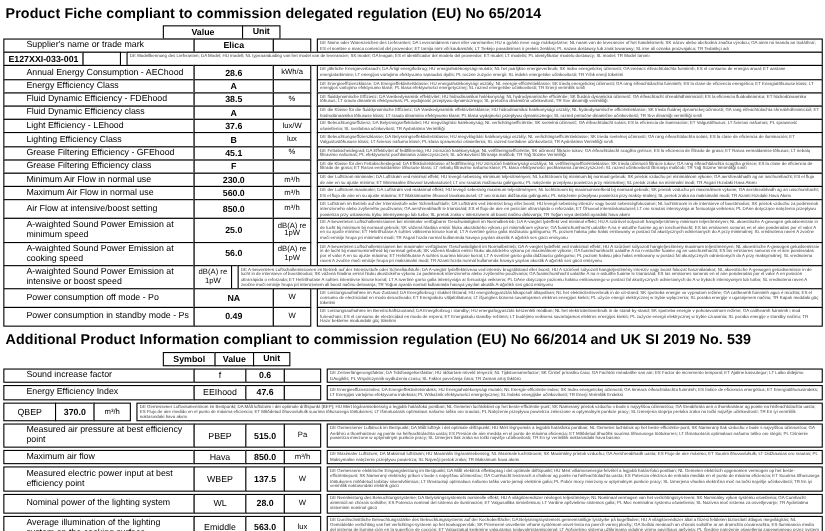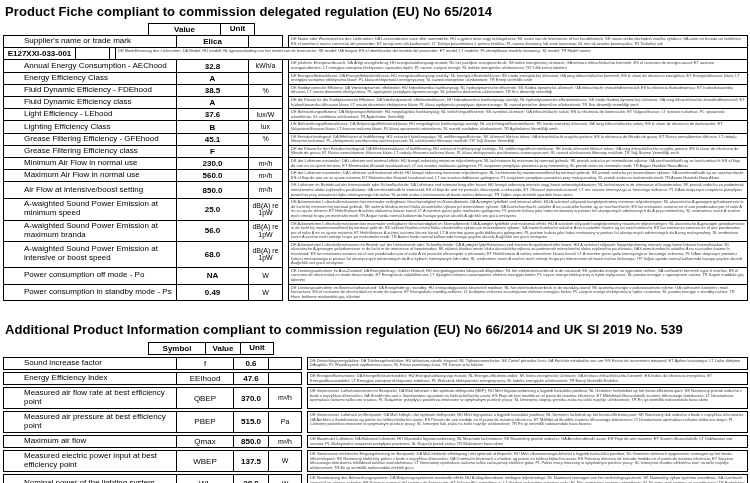--- a/index.html
+++ b/index.html
@@ -10,27 +10,27 @@
   .row{display:flex;align-items:stretch;min-height:13px;}
   .t1 .row + .row{margin-top:-1px;}
   .t2 .row{margin-top:2px;min-height:13px;}
   .t2 .row.hrow{margin-top:0;}
   .cell{border:1px solid #000;box-sizing:border-box;background:#fff;}
   .cell + .cell{margin-left:-1px;}
   .c-spacer{width:145px;border:none;background:transparent;}
   .c-label{width:174px;font-size:8px;line-height:1.12;padding:1px 3px 1px 20px;display:flex;align-items:center;}
   .c-value{width:73px;font-size:8px;font-weight:bold;display:flex;align-items:center;justify-content:center;text-align:center;padding:0 1px;}
   .c-unit{width:35px;font-size:7px;line-height:1.1;display:flex;align-items:center;justify-content:center;text-align:center;padding:0 1px;}
-  .c-symbol{width:58px;font-size:8px;display:flex;align-items:center;justify-content:center;text-align:center;}
+  .c-symbol{width:48px;font-size:8px;display:flex;align-items:center;justify-content:center;text-align:center;}
   .c-value2{width:36px;font-size:8px;font-weight:bold;display:flex;align-items:center;justify-content:center;text-align:center;}
   .c-unit2{width:34px;font-size:7px;line-height:1.1;display:flex;align-items:center;justify-content:center;text-align:center;}
   .c-desc{flex:1;margin-left:5px !important;font-size:4px;line-height:1.15;color:#3c3c3c;padding:1px 2px;overflow:hidden;}
   .hcell{font-weight:bold;font-size:8px;display:flex;align-items:center;justify-content:center;}
   .hrow .c-value,.hrow .c-unit,.hrow .c-symbol,.hrow .c-value2,.hrow .c-unit2{font-weight:bold;font-size:8px;}
-  .t2-title{margin-top:22px;}
+  .t2-title{margin-top:5px;}
 </style>
 </head>
 <body>
 
 <div class="doc">
   <div class="sec-title">Product Fiche compliant to commission delegated regulation (EU) No 65/2014</div>
   <div class="tbl t1">
       <div class="row hrow">
         <div class="c-spacer"></div>
         <div class="cell hcell c-value">Value</div>
@@ -42,21 +42,21 @@
         <div class="cell c-unit"></div>
         <div class="cell c-desc">DE Name oder Warenzeichen des Lieferanten; DA Leverandørens navn eller varemærke; HU a gyártó neve vagy márkajelzése; NL naam van de leverancier of het handelsmerk; SK názov alebo obchodná značka výrobcu; GA ainm nó branda an tsoláthraí; ES el nombre o marca comercial del proveedor; ET tarnija nimi või kaubamärk; LT Tiekėjo pavadinimas ir prekės ženklas; PL nazwa dostawcy lub znak towarowy; SL ime ali oznaka proizvajalca; TR Tedarikçi adı</div>
       </div>
       <div class="row">
         <div class="cell c-value">E127XXI-033-001</div>
         <div class="cell c-unit"></div>
         <div class="cell c-desc">DE Modellkennung des Lieferanten; DA Model; HU modell; NL typeaanduiding van het model van de leverancier; SK model; GA leagan; ES el identificador del modelo del proveedor; ET mudel; LT modelis; PL identyfikator modelu dostawcy; SL model; TR Model tanımı</div>
       </div>
       <div class="row">
         <div class="cell c-label">Annual Energy Consumption - AEChood</div>
-        <div class="cell c-value">32.8</div>
+        <div class="cell c-value">28.6</div>
         <div class="cell c-unit">kWh/a</div>
         <div class="cell c-desc">DE jährliche Energieverbrauch; DA Årligt energiforbrug; HU energiahatékonysági mutató; NL het jaarlijkse energieverbruik; SK index energetickej účinnosti; GA innéacs éifeachtúlachta fuinnimh; ES el consumo de energía anual; ET aastane energiatarbimine; LT energijos vartojimo efektyvumo sąnaudos dydis; PL roczne zużycie energii; SL indeks energetske učinkovitosti; TR Yıllık enerji tüketimi</div>
       </div>
       <div class="row">
         <div class="cell c-label">Energy Efficiency Class</div>
         <div class="cell c-value">A</div>
         <div class="cell c-unit"></div>
         <div class="cell c-desc">DE Energieeffizienzklasse; DA Energieffektivitetsklasse; HU energiahatékonysági osztály; NL energie-efficiëntieklasse; SK trieda energetickej účinnosti; GA rang éifeachtúlachta fuinnimh; ES la clase de eficiencia energética; ET Energiatõhususe klass; LT energijos vartojimo efektyvumo klasė; PL klasa efektywności energetycznej; SL razred energetske učinkovitosti; TR Enerji verimlilik sınıfı</div>
       </div>
       <div class="row">
@@ -113,28 +113,27 @@
         <div class="cell c-unit">m³/h</div>
         <div class="cell c-desc">DE Luftstrom im Betrieb auf der Intensivstufe oder Schnellaufstufe; DA Luftstrøm ved intensivt brug eller boost; HU levegő sebesség intenzív vagy boost sebességfokozaton; NL luchtstroom in de intensieve of boostmodus; SK prietok vzduchu za podmienok intenzívneho alebo zvýšeného používania; GA aershreabhadh le trianúsáid; ES el flujo de aire en posición ultrarrápida o reforzada; ET Õhuvool intensiivkasutusel; LT oro srautas intensyviąja ar forsuotąja veiksena; PL DAne dotyczące natężenia przepływu powietrza przy ustawieniu trybu intensywnego lub turbo; SL pretok zraka v intenzivnem ali boost načinu delovanja; TR Yoğun veya destekli ayardaki hava akımı</div>
       </div>
       <div class="row">
         <div class="cell c-label">A-waighted Sound Power Emission at minimum speed</div>
         <div class="cell c-value">25.0</div>
         <div class="cell c-unit">dB(A) re 1pW</div>
         <div class="cell c-desc">DE A-bewerteten Luftschallemissionen bei minimaler verfügbarer Geschwindigkeit im Normalbetrieb; DA A-vægtet lydeffekt ved minimal effekt; HU A szűrővel súlyozott hangteljesítmény minimum teljesítményen; NL akoestische A-gewogen geluidsemissie in de lucht bij minimum bij normaal gebruik; SK vážená hladina emisií hluku akustického výkonu pri minimálnom výkone; GA fuaimchumhacht ualaithe A na n-astuithe fuaime ag an íoschumhacht; ES las emisiones sonoras en el aire ponderadas por el valor A en su ajuste mínimo; ET Helirõhutase A suhtes väiksema kiiruse korral; LT A svertinė garso galia mažiausiu galingumu; PL poziom hałasu jako hałas emitowany w postaci fal akustycznych odniesionych do A przy minimalnej; SL vrednotena raven A zvočne moči emisije hrupa pri minimalni modi; TR Asgari hızda normal kullanımda havaya yayılan akustik A ağırlıklı ses gücü emisyonu</div>
       </div>
       <div class="row">
-        <div class="cell c-label">A-waighted Sound Power Emission at maximum branda</div>
+        <div class="cell c-label">A-waighted Sound Power Emission at cooking speed</div>
         <div class="cell c-value">56.0</div>
         <div class="cell c-unit">dB(A) re 1pW</div>
         <div class="cell c-desc">DE A-bewerteten Luftschallemissionen bei maximaler verfügbarer Geschwindigkeit im Normalbetrieb; DA A-vægtet lydeffekt ved maksimal effekt; HU A szűrővel súlyozott hangteljesítmény maximum teljesítményen; NL akoestische A-gewogen geluidsemissie in de lucht bij maximumsnelheid bij normaal gebruik; SK vážená hladina emisií hluku akustického výkonu pri maximálnom výkone; GA fuaimchumhacht ualaithe A na n-astuithe fuaime ag an uaschumhacht; ES las emisiones sonoras en el aire ponderadas por el valor A en su ajuste máximo; ET Helirõhutase A suhtes suurima kiiruse korral; LT A svertinė garso galia didžiausiu galingumu; PL poziom hałasu jako hałas emitowany w postaci fal akustycznych odniesionych do A przy maksymalnej; SL vrednotena raven A zvočne moči emisije hrupa pri maksimalni modi; TR Azami hızda normal kullanımda havaya yayılan akustik A ağırlıklı ses gücü emisyonu</div>
       </div>
       <div class="row">
         <div class="cell c-label">A-waighted Sound Power Emission at intensive or boost speed</div>
-        <div class="cell c-value">68.0</div>
         <div class="cell c-unit">dB(A) re 1pW</div>
         <div class="cell c-desc">DE A-bewerteten Luftschallemissionen im Betrieb auf der Intensivstufe oder Schnellaufstufe; DA A-vægtet lydeffektniveau ved intensiv brugstilstand eller boost; HU A szűrővel súlyozott hangteljesítmény intenzív vagy boost fokozat használatakor; NL akoestische A-gewogen geluidsemissie in de lucht in de intensieve of boostmodus; SK vážená hladina emisií hluku akustického výkonu za podmienok intenzívneho alebo zvýšeného používania; GA fuaimchumhacht ualaithe A na n-astuithe fuaime le trianúsáid; ES las emisiones sonoras en el aire ponderadas por el valor A en posición ultrarrápida o reforzada; ET Helirõhutase A suhtes intensiivse kiiruse korral; LT A svertinė garso galia intensyviąja ar forsuotąja veiksena; PL DAne dotyczące poziomu hałasu emitowanego w postaci fal akustycznych odniesionych do A w trybach intensywnym lub turbo; SL vrednotena raven A zvočne moči emisije hrupa pri intenzivnem ali boost načinu delovanja; TR Yoğun ayarda normal kullanımda havaya yayılan akustik A-ağırlıklı ses gücü emisyonu</div>
       </div>
       <div class="row">
         <div class="cell c-label">Power consumption off mode - Po</div>
         <div class="cell c-value">NA</div>
         <div class="cell c-unit">W</div>
         <div class="cell c-desc">DE Leistungsaufnahme im Aus-Zustand; DA Energiforbrug i slukket tilstand; HU energiafogyasztás kikapcsolt állapotban; NL het elektriciteitsverbruik in de uit-stand; SK spotreba energie vo vypnutom režime; GA caitheamh fuinnimh agus é múchta; ES el consumo de electricidad en modo desactivado; ET Energiakulu väljalülitatuna; LT išjungties būsena suvartojamos elektros energijos kiekis; PL użycie energii elektrycznej w trybie wyłączenia; SL poraba energije v ugasnjenem načinu; TR Kapalı moddaki güç tüketimi</div>
       </div>
       <div class="row">
@@ -160,36 +159,35 @@
         <div class="cell c-desc">DE Zeitverlängerungsfaktor; DA Tidsforøgelsesfaktor; HU időtartam-növelő tényező; NL Tijdstoenamefactor; SK Činiteľ prírastku času; GA Fachtóir méadaithe san am; ES Factor de incremento temporal; ET Ajaline kasvutegur; LT Laiko didėjimo DAugiklis; PL Współczynnik wydłużenia czasu; SL Faktor povečanja časa; TR Zaman artış faktörü</div>
       </div>
       <div class="row">
         <div class="cell c-label">Energy Efficiency Index</div>
         <div class="cell c-symbol">EEIhood</div>
         <div class="cell c-value2">47.6</div>
         <div class="cell c-unit2"></div>
         <div class="cell c-desc">DE Energieeffizienzindex; DA Energieffektivitetsindeks; HU Energiahatékonysági mutató; NL Energie-efficiëntie-index; SK Index energetickej účinnosti; GA Innéacs éifeachtúlachta fuinnimh; ES Índice de eficiencia energética; ET Energiatõhususindeks; LT Energijos vartojimo efektyvumo indeksas; PL Wskaźnik efektywności energetycznej; SL Indeks energijske učinkovitosti; TR Enerji Verimlilik Endeksi</div>
       </div>
       <div class="row">
-        <div class="cell c-label">Measured air flow rate at best efficiency point</div>
         <div class="cell c-symbol">QBEP</div>
         <div class="cell c-value2">370.0</div>
         <div class="cell c-unit2">m³/h</div>
         <div class="cell c-desc">DE Gemessener Luftvolumenstrom im Bestpunkt; DA Målt luftstrøm i det optimale driftspunkt (BEP); HU Mért légáramsebesség a legjobb hatásfokú pontban; NL Gemeten luchtdebiet op het beste-efficiëntie-punt; SK Nameraný prietok vzduchu v bode s najvyššou účinnosťou; GA Sreabhráta aeir a thomhaistear ag pointe na héifeachtúlachta uasta; ES Flujo de aire medido en el punto de máxima eficiencia; ET Mõõdetud õhuvooluhulk suurima tõhususega töötukorres; LT Išmatuotasis optimalaus našumo taško oro srautas; PL Natężenie przepływu powietrza zmierzone w optymalnym punkcie pracy; SL Izmerjena stopnja pretoka zraka na točki najvišje učinkovitosti; TR En iyi verimlilik noktasındaki hava akımı</div>
       </div>
       <div class="row">
         <div class="cell c-label">Measured air pressure at best efficiency point</div>
         <div class="cell c-symbol">PBEP</div>
         <div class="cell c-value2">515.0</div>
         <div class="cell c-unit2">Pa</div>
         <div class="cell c-desc">DE Gemessener Luftdruck im Bestpunkt; DA Målt lufttryk i det optimale driftspunkt; HU Mért légnyomás a legjobb hatásfokú pontban; NL Gemeten luchtdruk op het beste-efficiëntie-punt; SK Nameraný tlak vzduchu v bode s najvyššou účinnosťou; GA Aerbhrú a thomhaistear ag pointe na héifeachtúlachta uasta; ES Presión de aire medida en el punto de máxima eficiencia; ET Mõõdetud õhurõhk suurima tõhususega töötukorres; LT Išmatuotasis optimalaus našumo taško oro slėgis; PL Ciśnienie powietrza mierzone w optymalnym punkcie pracy; SL Izmerjeni tlak zraka na točki najvišje učinkovitosti; TR En iyi verimlilik noktasındaki hava basıncı</div>
       </div>
       <div class="row">
         <div class="cell c-label">Maximum air flow</div>
-        <div class="cell c-symbol">Qmax</div>
+        <div class="cell c-symbol">Hava</div>
         <div class="cell c-value2">850.0</div>
         <div class="cell c-unit2">m³/h</div>
         <div class="cell c-desc">DE Maximaler Luftstrom; DA Maksimal luftstrøm; HU Maximális légáramsebesség; NL Maximale luchtstroom; SK Maximálny prietok vzduchu; GA Aershreabhadh uasta; ES Flujo de aire máximo; ET Suurim õhuvooluhulk; LT Didžiausias oro srautas; PL Maksymalne natężenie przepływu powietrza; SL Največji pretok zraka; TR Maksimum hava akımı</div>
       </div>
       <div class="row">
         <div class="cell c-label">Measured electric power input at best efficiency point</div>
         <div class="cell c-symbol">WBEP</div>
         <div class="cell c-value2">137.5</div>
         <div class="cell c-unit2">W</div>
         <div class="cell c-desc">DE Gemessene elektrische Eingangsleistung im Bestpunkt; DA Målt elektrisk effektoptag i det optimale driftspunkt; HU Mért villamosenergia-felvétel a legjobb hatás-fokú pontban; NL Gemeten elektrisch opgenomen vermogen op het beste-efficiëntiepunt; SK Nameraný elektrický príkon v bode s najvyššou účinnosťou; GA Cumhacht leictreach a chailear ag pointe na héifeachtúlachta uasta; ES Potencia eléctrica de entrada medida en el punto de máxima eficiencia; ET Suurima tõhususega töötukorres mõõdetud tarbitav sisendvõimsus; LT Išmatuotoji optimalaus našumo taško varto-jamoji elektrinė galia; PL Pobór mocy mierzony w optymalnym punkcie pracy; SL Izmerjena vhodna električna moč na točki najvišje učinkovitosti; TR En iyi verimlilik noktasındaki elektrik gücü</div>

